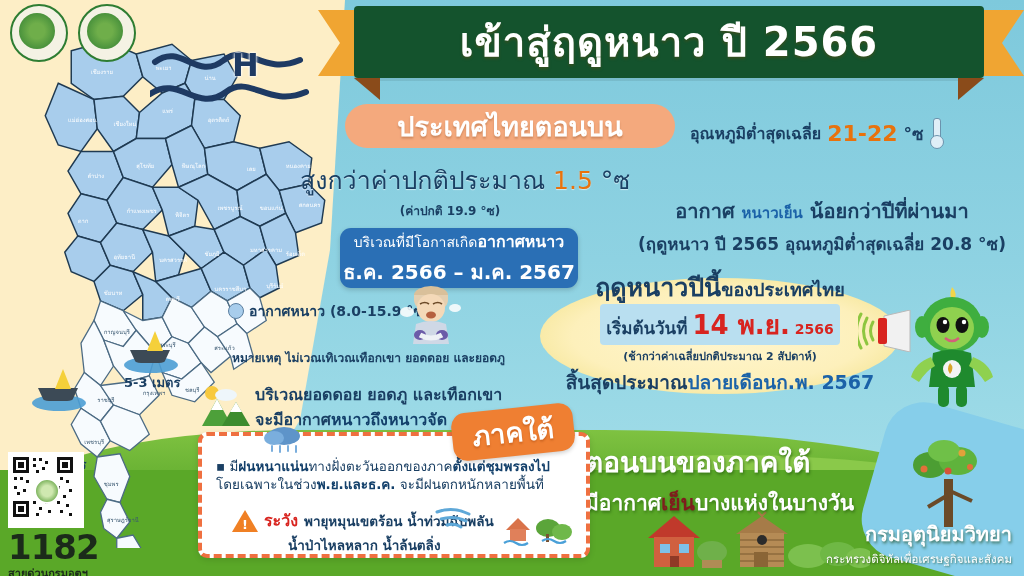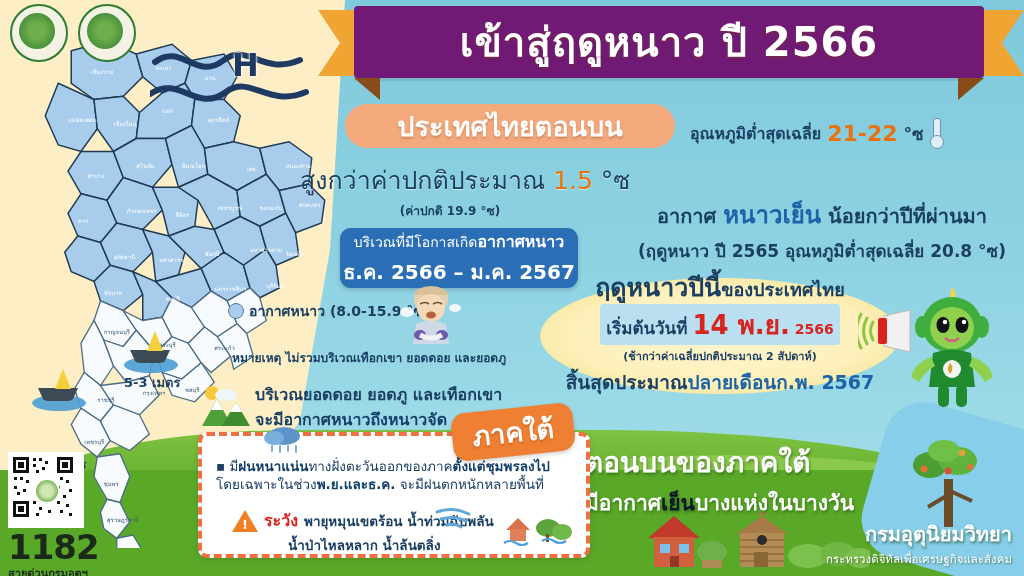--- a/index.html
+++ b/index.html
@@ -31,21 +31,21 @@
   #road{left:870px;top:420px;width:220px;height:160px;background:#86ceea;
     transform:rotate(16deg);border-radius:40px;}
   #river{left:-30px;top:470px;width:160px;height:130px;background:#7fc7e5;
     border-radius:50%;transform:rotate(-15deg);}
 
   
   #banner-wrap{left:318px;top:6px;width:706px;height:82px;}
   .ribbon-tail{position:absolute;top:4px;width:44px;height:66px;background:#f0a532;}
   #tail-l{left:0;clip-path:polygon(0 0,44px 0,44px 66px,0 66px,22px 33px);}
   #tail-r{right:0;clip-path:polygon(0 0,44px 0,22px 33px,44px 66px,0 66px);}
-  #banner{left:36px;top:0;width:630px;height:72px;background:#701a75;
+  #banner{left:36px;top:0;width:630px;height:72px;background:#14532d;
     border-radius:4px;display:flex;align-items:center;justify-content:center;
     box-shadow:0 3px 0 rgba(0,0,0,.08);}
   #banner-title{font-size:40px;font-weight:bold;color:#ffffff;
     letter-spacing:1px;text-shadow:0 2px 3px rgba(120,70,0,.35);line-height:1;}
   .fold{position:absolute;top:72px;width:26px;height:22px;background:#8a4b1a;}
   #fold-l{left:36px;clip-path:polygon(0 0,26px 0,26px 22px);}
   #fold-r{left:640px;clip-path:polygon(0 0,26px 0,0 22px);}
 
   
   #pill-upper{left:345px;top:104px;width:330px;height:44px;background:#f4a97d;
@@ -66,21 +66,21 @@
 
   #above-normal{left:300px;top:160px;width:360px;text-align:left;}
   #above-normal .main{font-size:25px;font-weight:normal;color:#1a3f63;
     text-shadow:0 1px 1px rgba(255,255,255,.6);}
   #above-normal .main .num{color:#e8720d;}
   #above-normal .sub{font-size:12px;color:#1a3f63;text-align:center;
     width:300px;margin-top:1px;font-weight:bold;}
 
   #colder-line{left:620px;top:195px;width:404px;text-align:center;}
   #colder-line .l1{font-size:20px;font-weight:bold;color:#1a3f63;}
-  #colder-line .l1 b{color:#1b62a8;font-size:24px;}
+  #colder-line .l1 b{color:#1b62a8;font-size:15px;}
   #colder-line .l2{font-size:17px;font-weight:bold;color:#1a3f63;margin-top:3px;}
 
   
   #cold-box{left:340px;top:228px;width:238px;height:60px;background:#2a6fb5;
     border-radius:11px;display:flex;flex-direction:column;align-items:center;
     justify-content:center;box-shadow:0 2px 5px rgba(0,0,0,.18);}
   #cold-box .l1{font-size:14px;color:#ffffff;}
   #cold-box .l1 b{font-size:16px;}
   #cold-box .l2{font-size:20px;color:#ffffff;font-weight:bold;margin-top:2px;}
 
@@ -137,21 +137,21 @@
   #warn-row .tx{font-size:13.5px;color:#1a3f63;font-weight:bold;}
   #warn-row .wr2{margin-left:56px;margin-top:1px;font-size:13.5px;
     color:#1a3f63;font-weight:bold;}
 
   
   #upsouth{left:585px;top:440px;width:330px;z-index:4;}
   #upsouth .u1{font-size:28px;font-weight:bold;color:#ffffff;
     text-shadow:1px 2px 3px rgba(30,80,10,.55);}
   #upsouth .u2{font-size:21px;font-weight:bold;color:#ffffff;margin-top:2px;
     text-shadow:1px 2px 3px rgba(30,80,10,.55);}
-  #upsouth .u2 .hl{color:#0f172a;}
+  #upsouth .u2 .hl{color:#7f1d1d;}
 
   
   #brand{right:12px;bottom:8px;text-align:right;z-index:8;}
   #brand .b1{font-size:20px;font-weight:bold;color:#ffffff;
     text-shadow:1px 2px 3px rgba(20,60,10,.6);}
   #brand .b2{font-size:11.5px;color:#ffffff;text-shadow:1px 1px 2px rgba(20,60,10,.6);}
 
   
   #hotline{left:8px;top:452px;width:108px;z-index:9;}
   #qr{width:70px;height:70px;background:#ffffff;padding:3px;position:relative;}
@@ -364,21 +364,21 @@
     <div class="l1">
       <span>บริเวณที่มีโอกาสเกิด</span><b>อากาศหนาว</b>
     </div>
     <div class="l2">ธ.ค. 2566 – ม.ค. 2567</div>
   </div>
 
   <div class="abs" id="legend">
     <span class="sw"></span>
     <span class="lt">อากาศหนาว (8.0-15.9 °ซ)</span>
   </div>
-  <div class="abs" id="note">หมายเหตุ ไม่รวมบริเวณเทือกเขา ยอดดอย และยอดภู</div>
+  <div class="abs" id="note">หมายเหตุ ไม่เวณเทิเวณเทือกเขา ยอดดอย และยอดภู</div>
 
   <svg class="abs" id="grandpa" viewBox="0 0 62 70">
     <ellipse cx="31" cy="17" rx="17" ry="9" fill="#d9c09a"></ellipse>
     <path d="M14 17 h34 v5 a17 12 0 0 1 -34 0 Z" fill="#e4cfb0"></path>
     <circle cx="31" cy="30" r="14" fill="#f4d9b8"></circle>
     <path d="M20 26 q5 -3 9 0" stroke="#6b4a28" stroke-width="1.6" fill="none"></path>
     <path d="M33 26 q5 -3 9 0" stroke="#6b4a28" stroke-width="1.6" fill="none"></path>
     <ellipse cx="31" cy="37" rx="5" ry="3.5" fill="#b5603f"></ellipse>
     <path d="M16 46 q15 -6 30 0 l3 20 h-36 Z" fill="#cfd8e6"></path>
     <ellipse cx="20" cy="57" rx="6" ry="5" fill="#6b5ba8"></ellipse>

